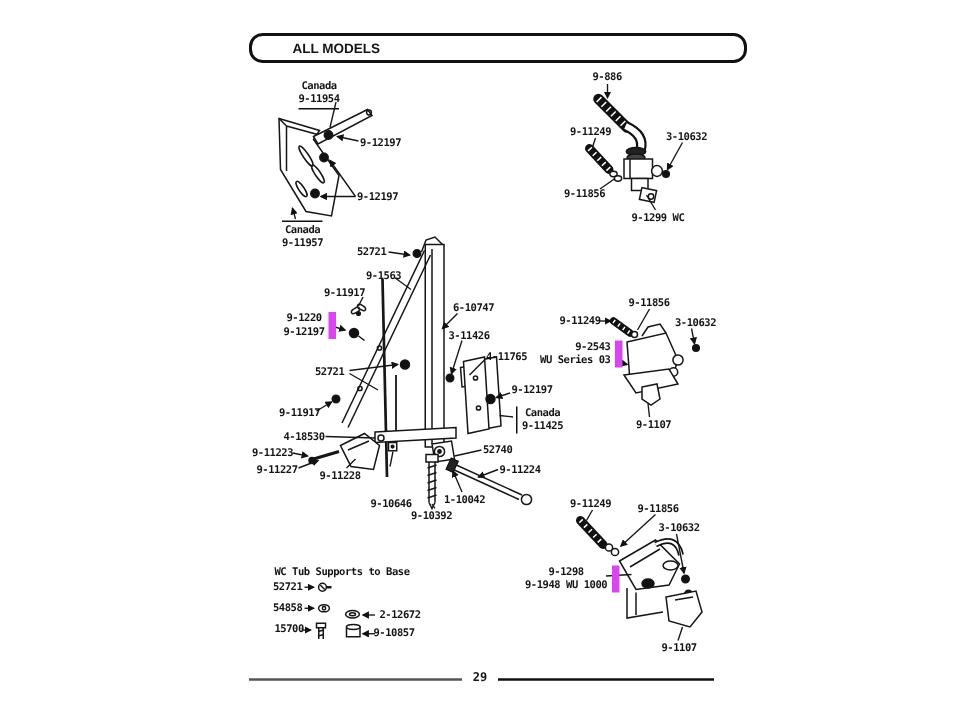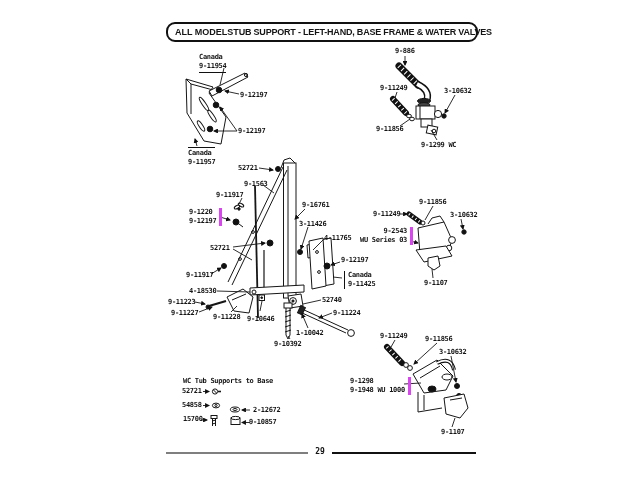--- a/index.html
+++ b/index.html
@@ -1,28 +1,28 @@
 <!DOCTYPE html>
 <html><head>
 <meta charset="utf-8">
 <style>
   html,body{margin:0;padding:0;background:#e8e8e8;}
   #page{position:relative;width:640px;height:480px;background:#ffffff;overflow:hidden;
         font-family:"DejaVu Sans Mono",monospace;color:#151515;}
   svg{position:absolute;left:0;top:0;}
   .hdr{position:absolute;left:166px;top:22px;width:308px;height:16px;
        border:2px solid #111;border-radius:9px;display:flex;align-items:center;
-       font-family:"Liberation Sans",sans-serif;font-weight:bold;font-size:9px;background:#fff;}
+       font-family:"Liberation Sans",sans-serif;font-weight:bold;font-size:9px;background:#fff;padding-left:20px;}
   .hdr-models{padding-left:7px;white-space:nowrap;}
   .hdr-title{flex:1;text-align:center;white-space:nowrap;letter-spacing:-0.2px;padding-right:4px;}
   .lbl{position:absolute;font:bold 7px "DejaVu Sans Mono",monospace;letter-spacing:-0.3px;
-       line-height:1.3;white-space:pre-line;color:#141414;}
+       line-height:1.3;white-space:pre-line;color:#141414;text-align:center;}
   .u{border-bottom:1px solid #111;padding-bottom:1px;}
   .o{border-top:1px solid #111;padding-top:1px;}
-  .br{border-right:3px solid #d946ef;padding-right:3px;}
+  .br{border-right:5px solid #d946ef;padding-right:3px;}
   .bl{border-left:1px solid #111;padding-left:3px;}
   .ra{text-align:right;}
   .pgnum{position:absolute;left:312px;top:447px;width:16px;text-align:center;
          font:bold 8px "DejaVu Sans Mono",monospace;}
   .legend-head{font:bold 7px "DejaVu Sans Mono",monospace;letter-spacing:-0.3px;}
 </style>
 </head>
 <body>
 
 <div id="page">
@@ -240,21 +240,20 @@
       <g>
         <rect x="231" y="418" width="9" height="6.5" fill="#fff"></rect>
         <ellipse cx="235.5" cy="418" rx="4.5" ry="1.6" fill="#fff"></ellipse>
       </g>
       <line x1="250" y1="422.5" x2="242" y2="422.5" stroke-width="0.9" marker-end="url(#ah)"></line>
     </g>
   </svg>
 
   <div class="hdr">
     <span class="hdr-models">ALL MODELS</span>
-    <span class="hdr-title">TUB SUPPORT - LEFT-HAND, BASE FRAME &amp; WATER VALVES</span>
   </div>
 
   <div class="lbl u" style="left:199px;top:53px">Canada
 9-11954</div>
   <div class="lbl" style="left:240px;top:91px">9-12197</div>
   <div class="lbl" style="left:238px;top:127px">9-12197</div>
   <div class="lbl o" style="left:188px;top:147px">Canada
 9-11957</div>
 
   <div class="lbl" style="left:395px;top:47px">9-886</div>
@@ -262,32 +261,32 @@
   <div class="lbl" style="left:444px;top:87px">3-10632</div>
   <div class="lbl" style="left:376px;top:125px">9-11856</div>
   <div class="lbl" style="left:421px;top:141px">9-1299 WC</div>
 
   <div class="lbl" style="left:238px;top:164px">52721</div>
   <div class="lbl" style="left:244px;top:180px">9-1563</div>
   <div class="lbl" style="left:216px;top:191px">9-11917</div>
   <div class="lbl br" style="left:189px;top:208px">9-1220
 9-12197</div>
   <div class="lbl" style="left:210px;top:244px">52721</div>
-  <div class="lbl" style="left:302px;top:201px">9-16761</div>
+  <div class="lbl" style="left:302px;top:201px">6-10747</div>
   <div class="lbl" style="left:299px;top:220px">3-11426</div>
   <div class="lbl" style="left:324px;top:234px">4-11765</div>
   <div class="lbl" style="left:341px;top:256px">9-12197</div>
   <div class="lbl bl" style="left:344px;top:271px">Canada
 9-11425</div>
   <div class="lbl" style="left:186px;top:271px">9-11917</div>
   <div class="lbl" style="left:189px;top:287px">4-18530</div>
   <div class="lbl" style="left:168px;top:298px">9-11223</div>
   <div class="lbl" style="left:171px;top:309px">9-11227</div>
   <div class="lbl" style="left:213px;top:313px">9-11228</div>
-  <div class="lbl" style="left:247px;top:315px">9-10646</div>
+  <div class="lbl" style="left:247px;top:332px">9-10646</div>
   <div class="lbl" style="left:322px;top:296px">52740</div>
   <div class="lbl" style="left:333px;top:309px">9-11224</div>
   <div class="lbl" style="left:296px;top:329px">1-10042</div>
   <div class="lbl" style="left:274px;top:340px">9-10392</div>
 
   <div class="lbl" style="left:419px;top:198px">9-11856</div>
   <div class="lbl" style="left:373px;top:210px">9-11249</div>
   <div class="lbl" style="left:450px;top:211px">3-10632</div>
   <div class="lbl br ra" style="left:356px;top:227px;width:51px">9-2543
 WU Series 03</div>

